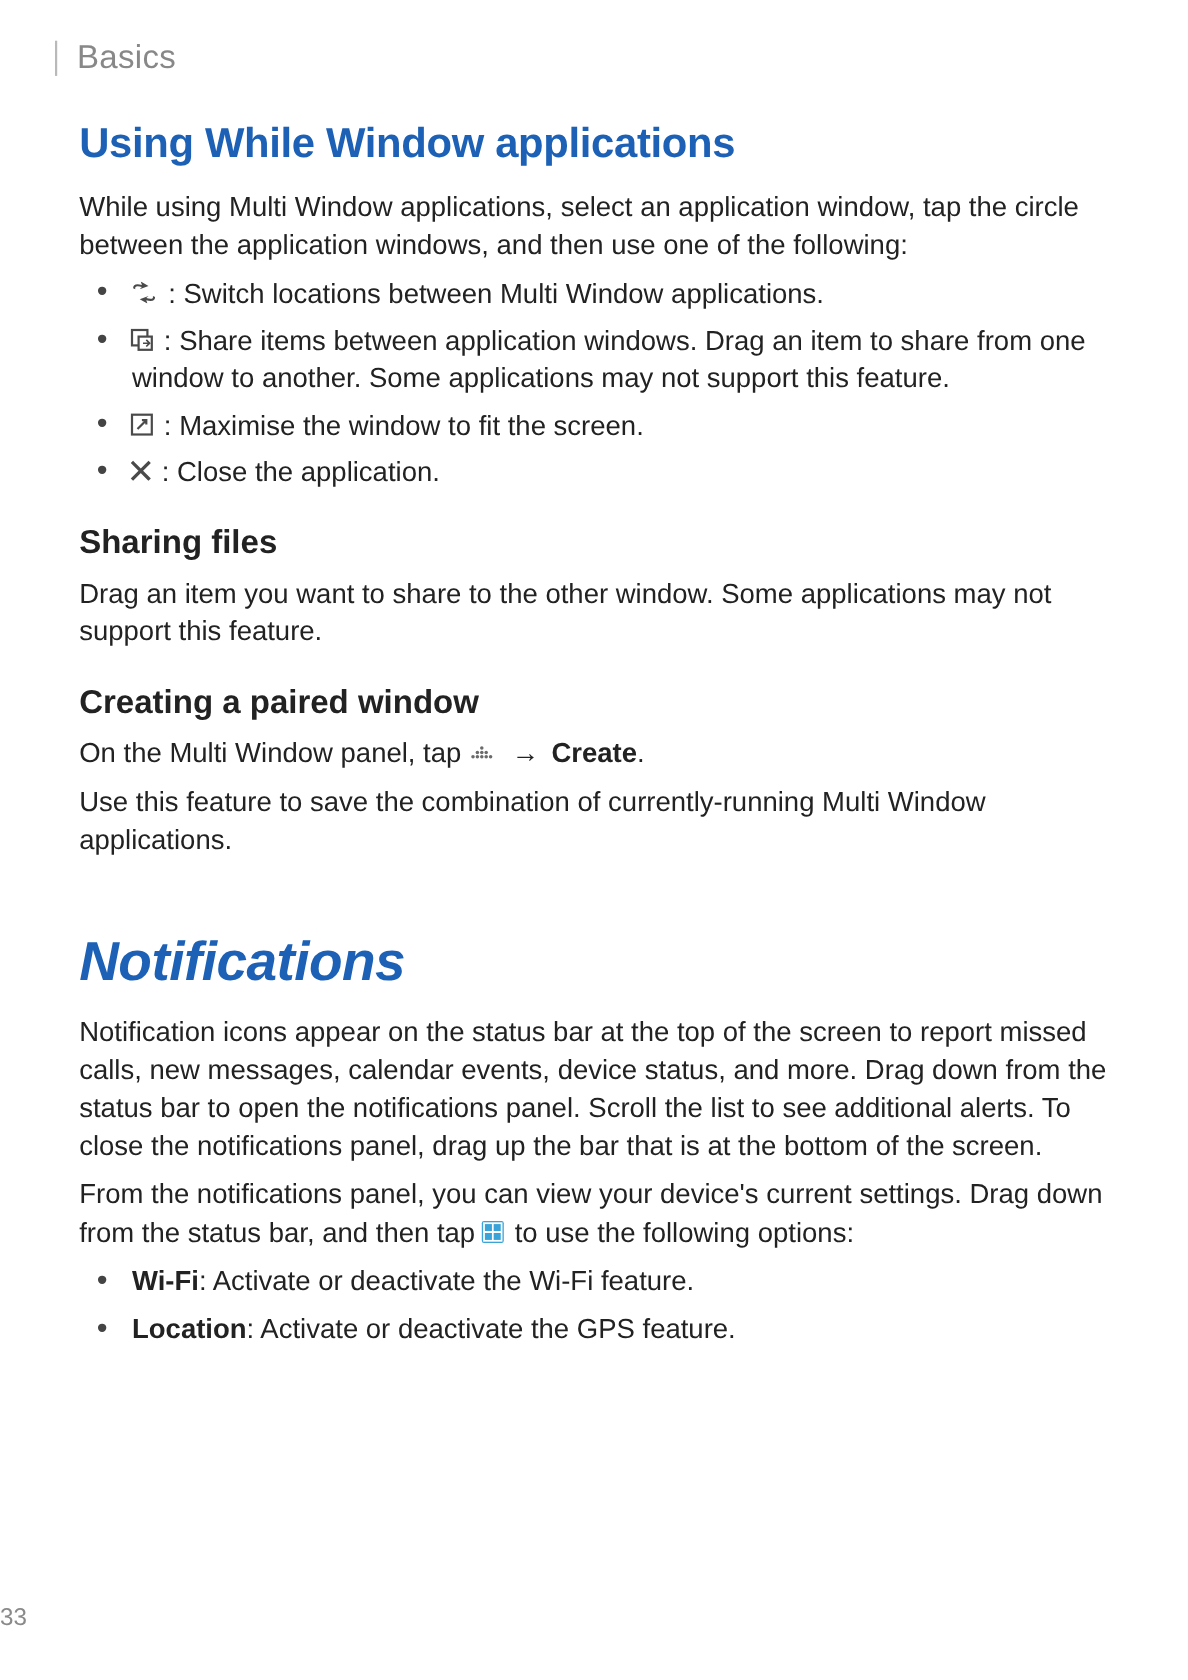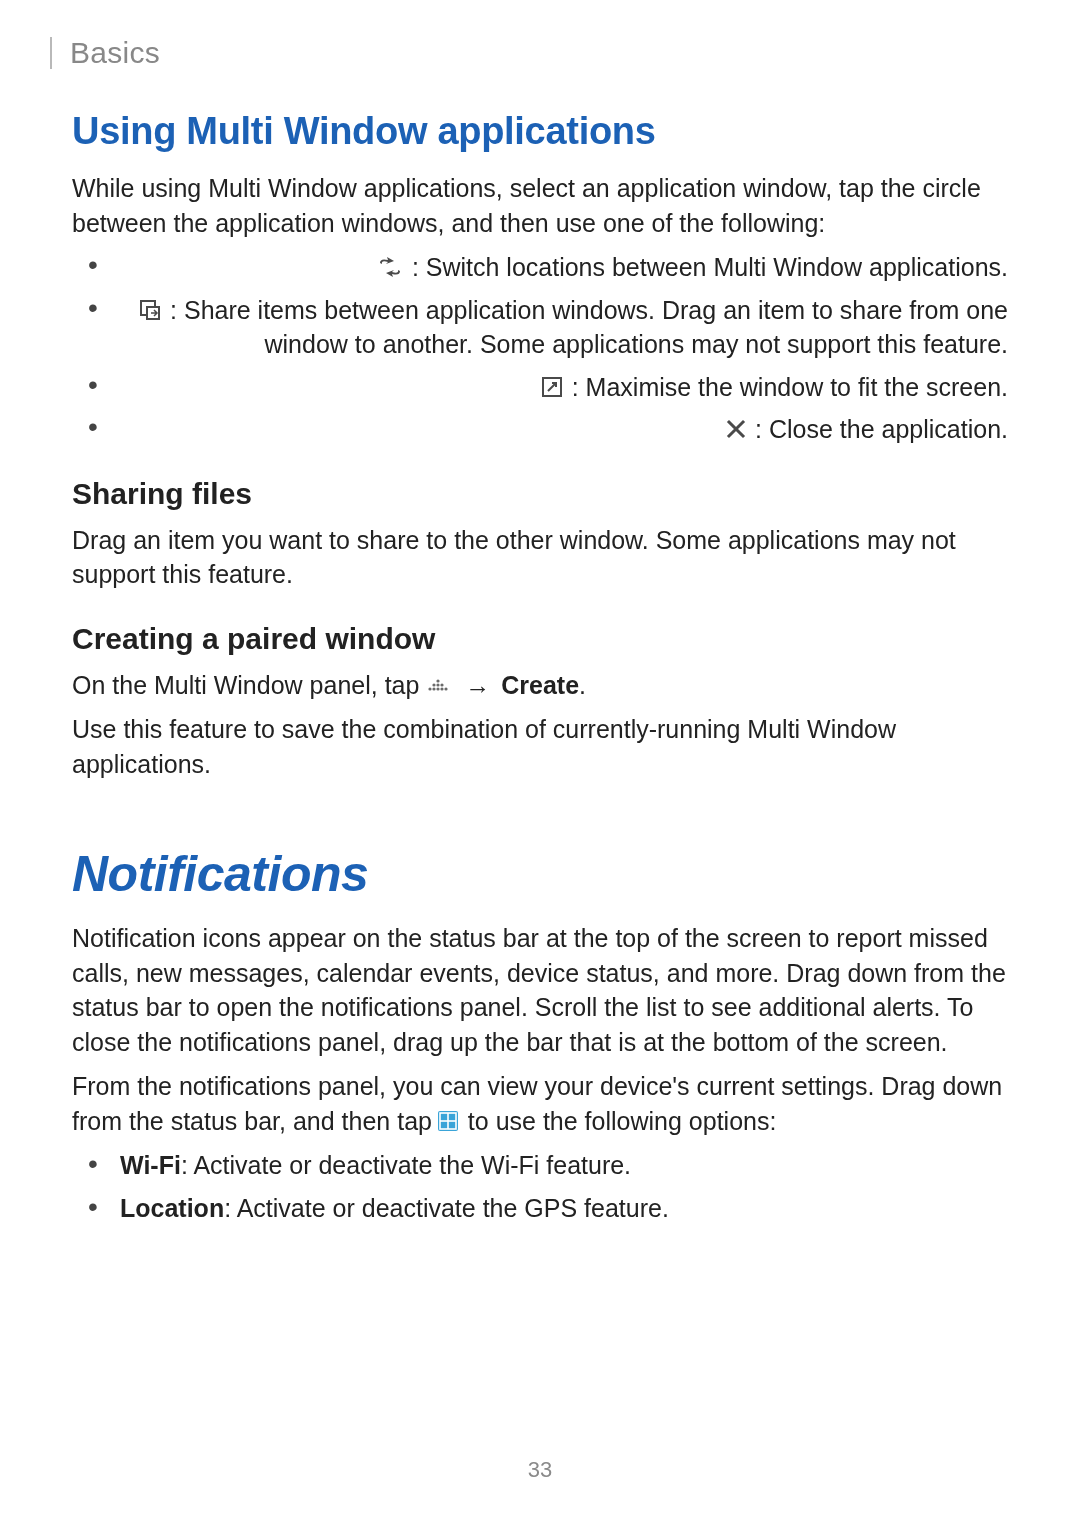--- a/index.html
+++ b/index.html
@@ -59,21 +59,20 @@
       font-size: 25px;
       line-height: 1.38;
       color: #222;
       margin-bottom: 10px;
     }
     ul.icons {
       list-style: none;
       padding-left: 28px;
       margin-top: 6px;
       margin-bottom: 10px;
-      text-align: right;
     }
     ul.icons > li {
       position: relative;
       font-size: 25px;
       line-height: 1.38;
       color: #222;
       margin-bottom: 8px;
       padding-left: 20px;
     }
     ul.icons > li::before {
@@ -94,21 +93,20 @@
     .arrow {
       display: inline-block;
       padding: 0 4px;
       font-size: 25px;
     }
     .page-number {
       position: absolute;
       bottom: 44px;
       left: 0;
       width: 100%;
-      text-align: center;
       font-size: 22px;
       color: #8a8a8a;
     }
     ul.feat {
       list-style: none;
       padding-left: 28px;
       margin-top: 6px;
     }
     ul.feat > li {
       position: relative;
@@ -129,21 +127,21 @@
   </style>
 </head>
 <body>
 
 <div class="page">
   <div class="header">
     <div class="header-rule"></div>
     <span class="breadcrumb">Basics</span>
   </div>
 
-  <div class="h2">Using Multi Window applications</div>
+  <div class="h2">Using While Window applications</div>
   <p class="para">While using Multi Window applications, select an application window, tap the circle between the application windows, and then use one of the following:</p>
 
   <ul class="icons">
     <li>
       <span class="inline-icon">
         <svg width="26" height="20" viewBox="0 0 26 20">
           <path d="M3 6 Q3 1 11 3 L10 0 L17 4 L9 7 L11 5 Q4 3 5 7 Z" fill="#4a4a4a"></path>
           <path d="M23 14 Q23 19 15 17 L16 20 L9 16 L17 13 L15 15 Q22 17 21 13 Z" fill="#4a4a4a"></path>
         </svg>
       </span>

